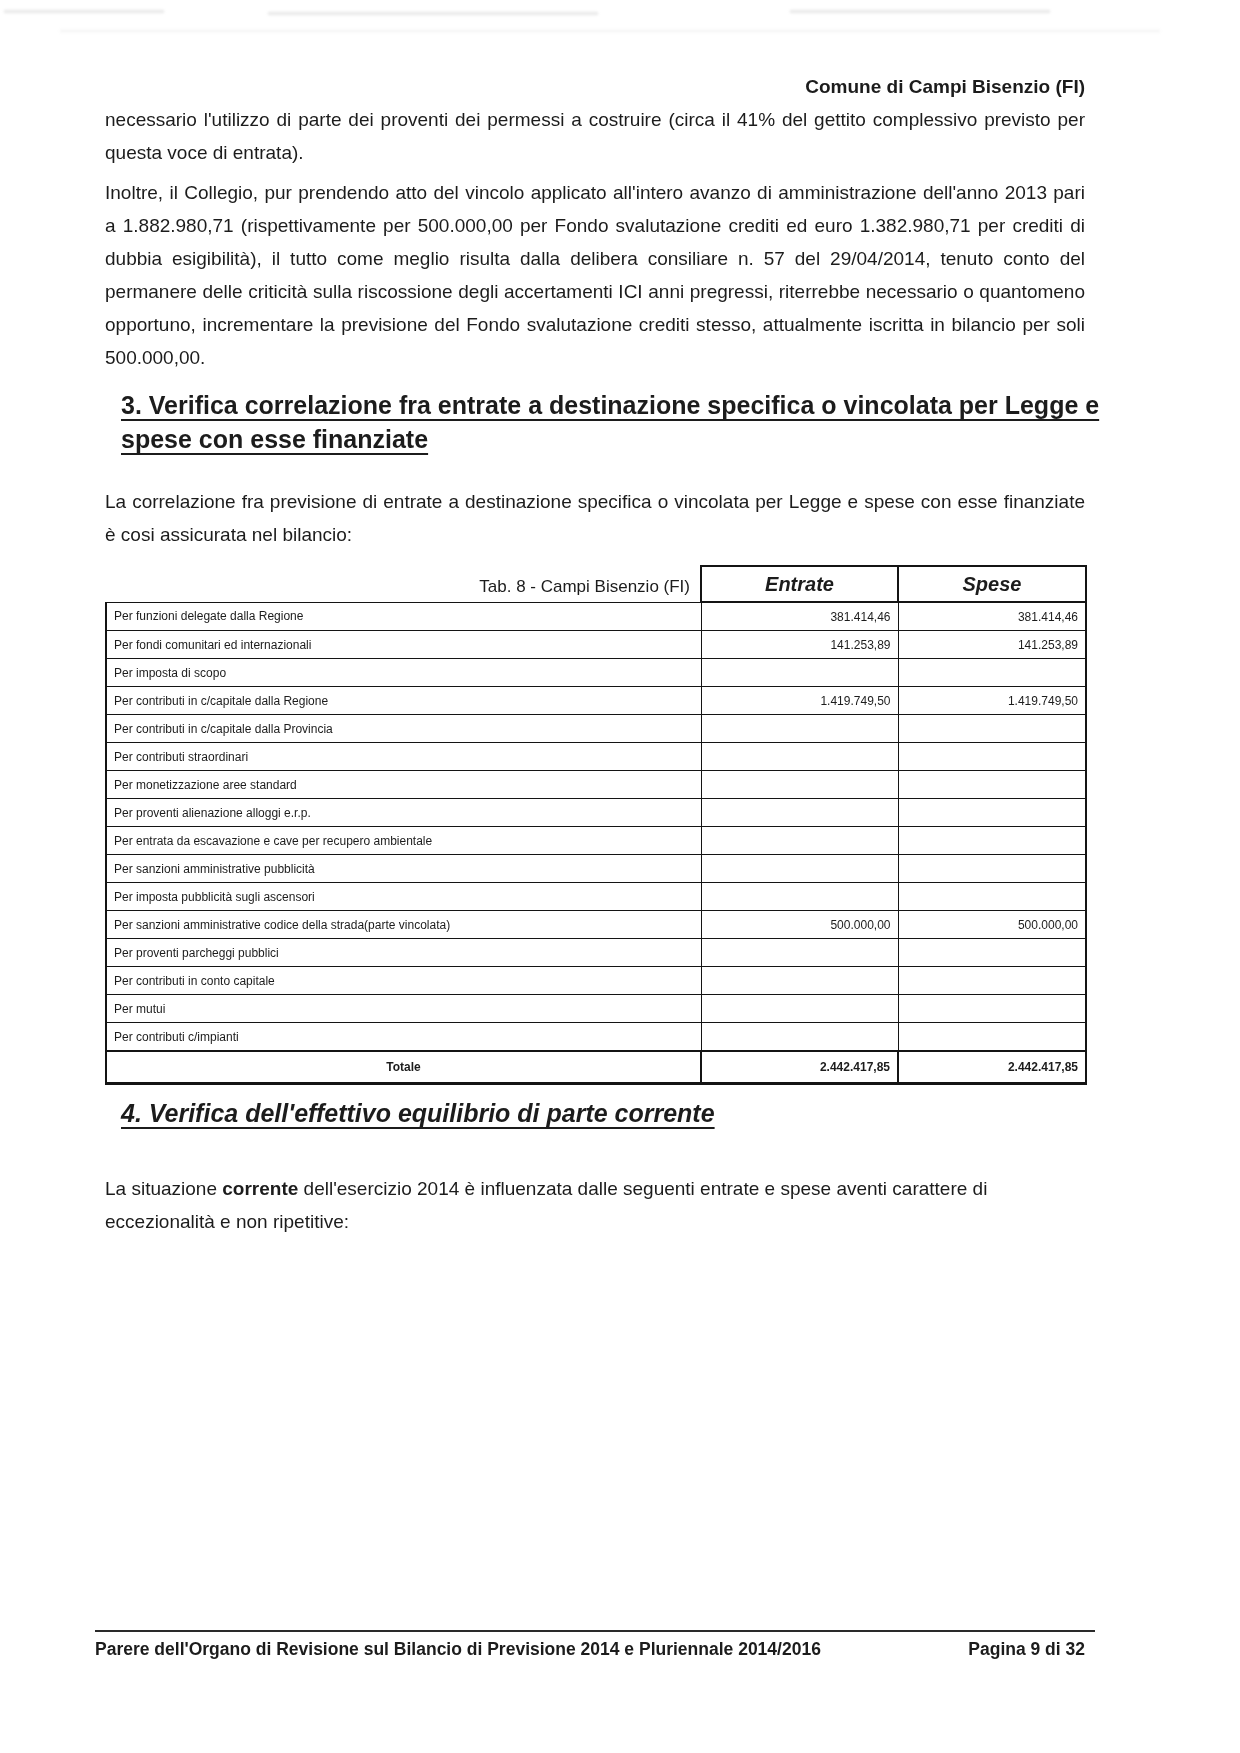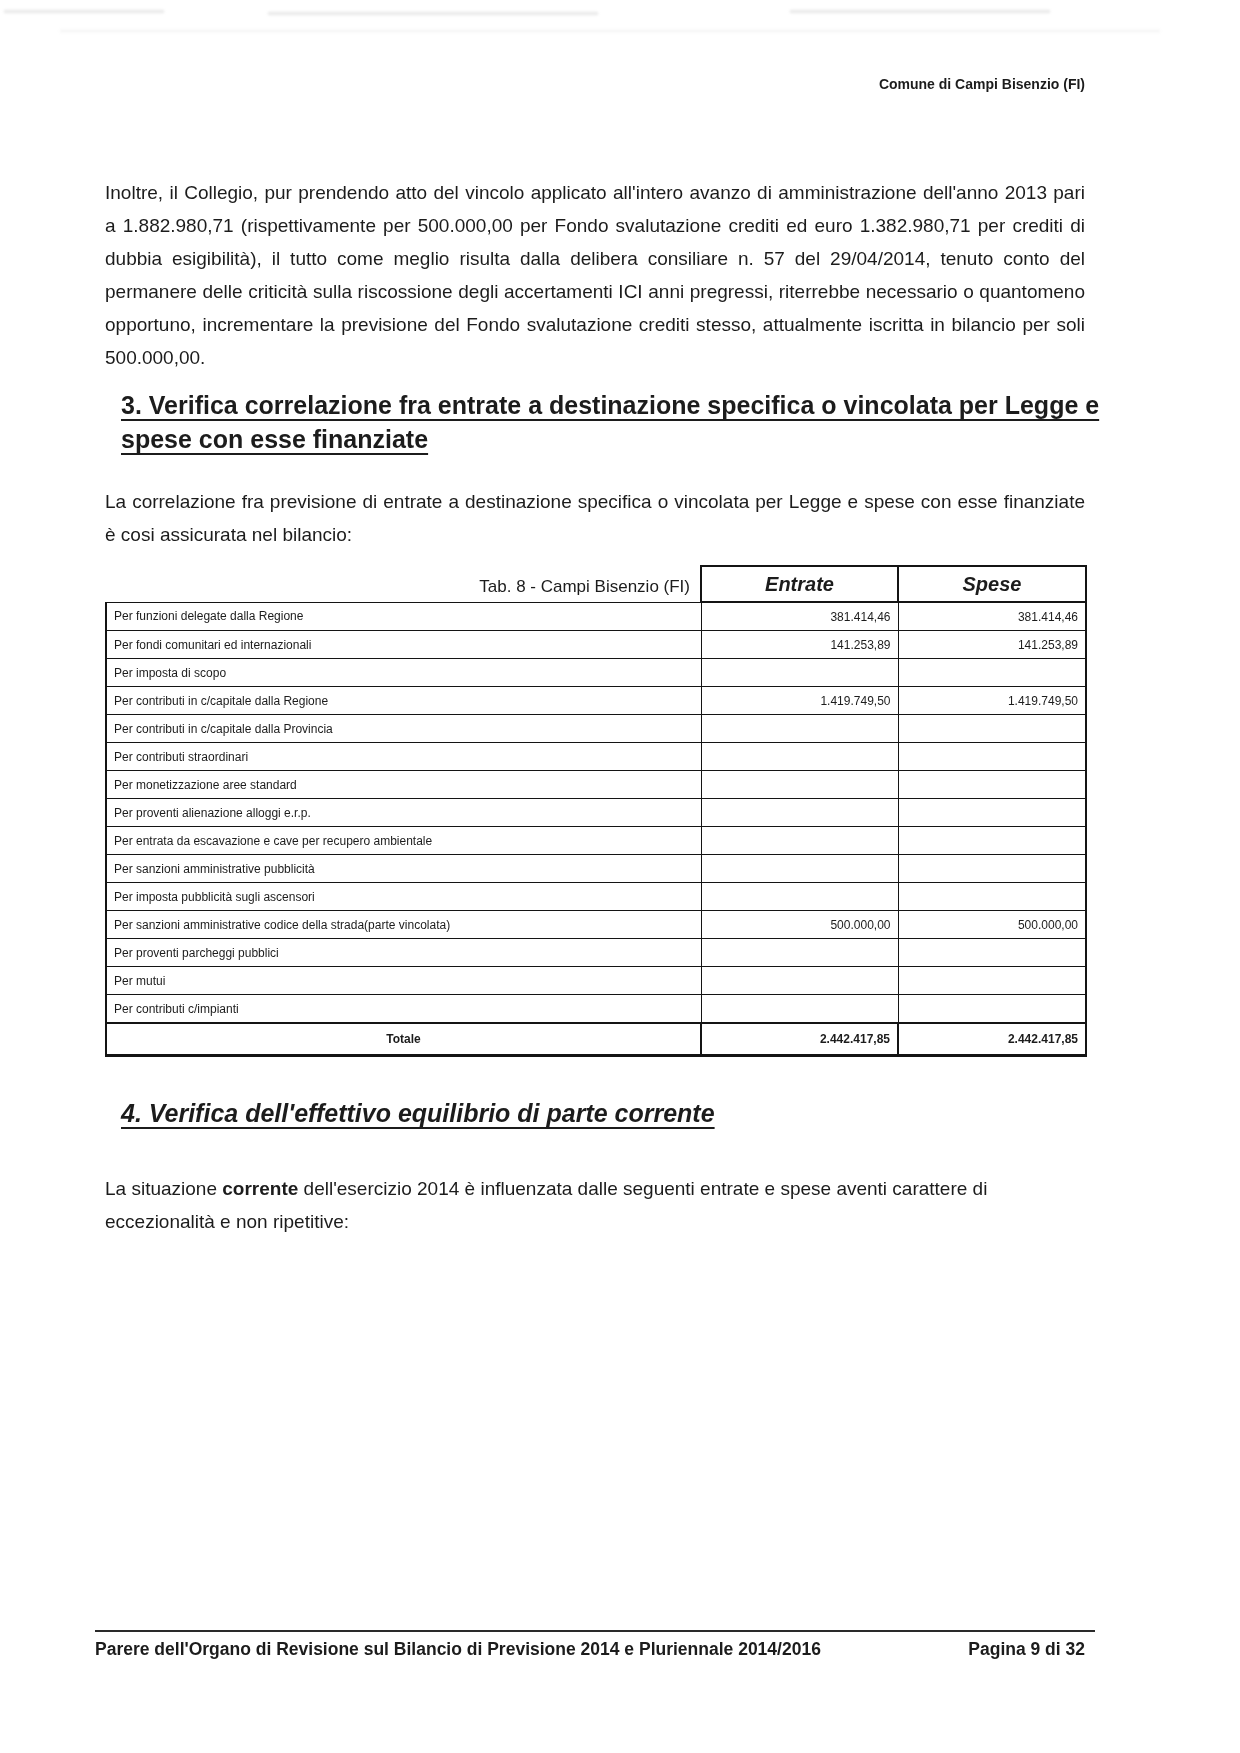--- a/index.html
+++ b/index.html
@@ -13,21 +13,21 @@
   }
   
   .smudge{position:absolute;background:#c9c9c9;opacity:.45;filter:blur(1.5px);height:3px;}
   .smudge.s1{left:4px;top:10px;width:160px;}
   .smudge.s2{left:268px;top:12px;width:330px;}
   .smudge.s3{left:790px;top:10px;width:260px;}
   .smudge.s4{left:60px;top:30px;width:1100px;height:2px;opacity:.25;}
 
   .doc-header{
     position:absolute;top:76px;right:155px;
-    font-size:14px;font-weight:bold;
+    font-size:19px;font-weight:bold;
   }
   .para{
     position:absolute;left:105px;width:980px;
     font-size:19px;line-height:33px;
     text-align:justify;
   }
   .p1{top:103px;}
   .p2{top:176px;}
   .p3{top:485px;}
   .p4{top:1172px;text-align:left;}
@@ -81,20 +81,21 @@
 
 <div class="page">
 
   <div class="smudge s1"></div>
   <div class="smudge s2"></div>
   <div class="smudge s3"></div>
   <div class="smudge s4"></div>
 
   <div class="doc-header">Comune di Campi Bisenzio (FI)</div>
 
+  <div class="para p1">necessario l'utilizzo di parte dei proventi dei permessi a costruire (circa il 41% del gettito complessivo previsto per questa voce di entrata).</div>
 
   <div class="para p2">Inoltre, il Collegio, pur prendendo atto del vincolo applicato all'intero avanzo di amministrazione dell'anno 2013 pari a 1.882.980,71 (rispettivamente per 500.000,00 per Fondo svalutazione crediti ed euro 1.382.980,71 per crediti di dubbia esigibilità), il tutto come meglio  risulta dalla delibera consiliare n. 57 del 29/04/2014, tenuto conto del permanere delle criticità sulla riscossione degli accertamenti ICI anni pregressi, riterrebbe necessario o quantomeno opportuno, incrementare la previsione del Fondo svalutazione crediti stesso, attualmente iscritta in bilancio per soli 500.000,00.</div>
 
   <div class="section-title h3">3. Verifica correlazione fra entrate a destinazione specifica o vincolata per Legge e spese con esse finanziate</div>
 
   <div class="para p3">La correlazione fra previsione di entrate a destinazione specifica o vincolata per Legge e spese con esse finanziate è cosi assicurata nel bilancio:</div>
 
   <table class="tab8">
     <colgroup>
         <col style="width:595px">
@@ -166,20 +167,25 @@
         <td class="lbl">Per sanzioni amministrative codice della strada(parte vincolata)</td>
         <td class="num">500.000,00</td>
         <td class="num last">500.000,00</td>
       </tr>
       <tr>
         <td class="lbl">Per proventi parcheggi pubblici</td>
         <td class="num"></td>
         <td class="num last"></td>
       </tr>
       <tr>
+        <td class="lbl">Per contributi in conto capitale</td>
+        <td class="num"></td>
+        <td class="num last"></td>
+      </tr>
+      <tr>
         <td class="lbl">Per mutui</td>
         <td class="num"></td>
         <td class="num last"></td>
       </tr>
       <tr>
         <td class="lbl">Per contributi c/impianti</td>
         <td class="num"></td>
         <td class="num last"></td>
       </tr>
       <tr class="total-row">

